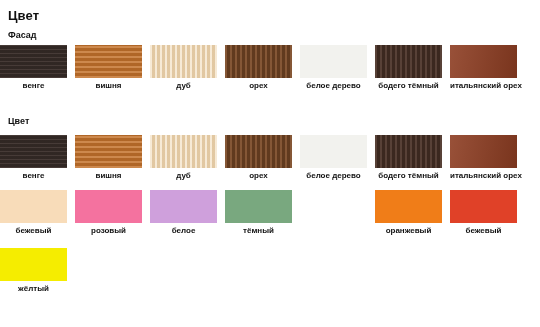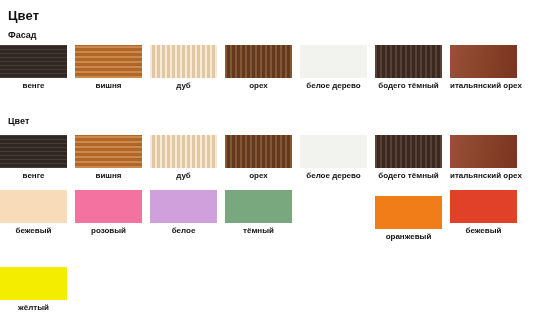--- a/index.html
+++ b/index.html
@@ -184,29 +184,29 @@
         <div class="swatch-label">розовый</div>
       </div>
       <div class="swatch-cell" style="left: 150px;">
         <div class="swatch" style="background: rgb(207, 160, 220);"></div>
         <div class="swatch-label">белое</div>
       </div>
       <div class="swatch-cell" style="left: 225px;">
         <div class="swatch" style="background: rgb(121, 168, 127);"></div>
         <div class="swatch-label">тёмный</div>
       </div>
-      <div class="swatch-cell" style="left: 375px; margin-top: 6px;">
+      <div class="swatch-cell" style="left: 375px;">
         <div class="swatch" style="background: rgb(240, 125, 24);"></div>
         <div class="swatch-label">оранжевый</div>
       </div>
       <div class="swatch-cell" style="left: 450px;">
         <div class="swatch" style="background: rgb(224, 65, 40);"></div>
         <div class="swatch-label">бежевый</div>
       </div>
     </div>
   <div class="swatch-row row-4" id="row-4">
-      <div class="swatch-cell" style="left: 0px; margin-top: 19px;">
+      <div class="swatch-cell" style="left: 0px;">
         <div class="swatch" style="background: rgb(245, 237, 0);"></div>
         <div class="swatch-label">жёлтый</div>
       </div>
     </div>
 
 </div>
 
 </body></html>

